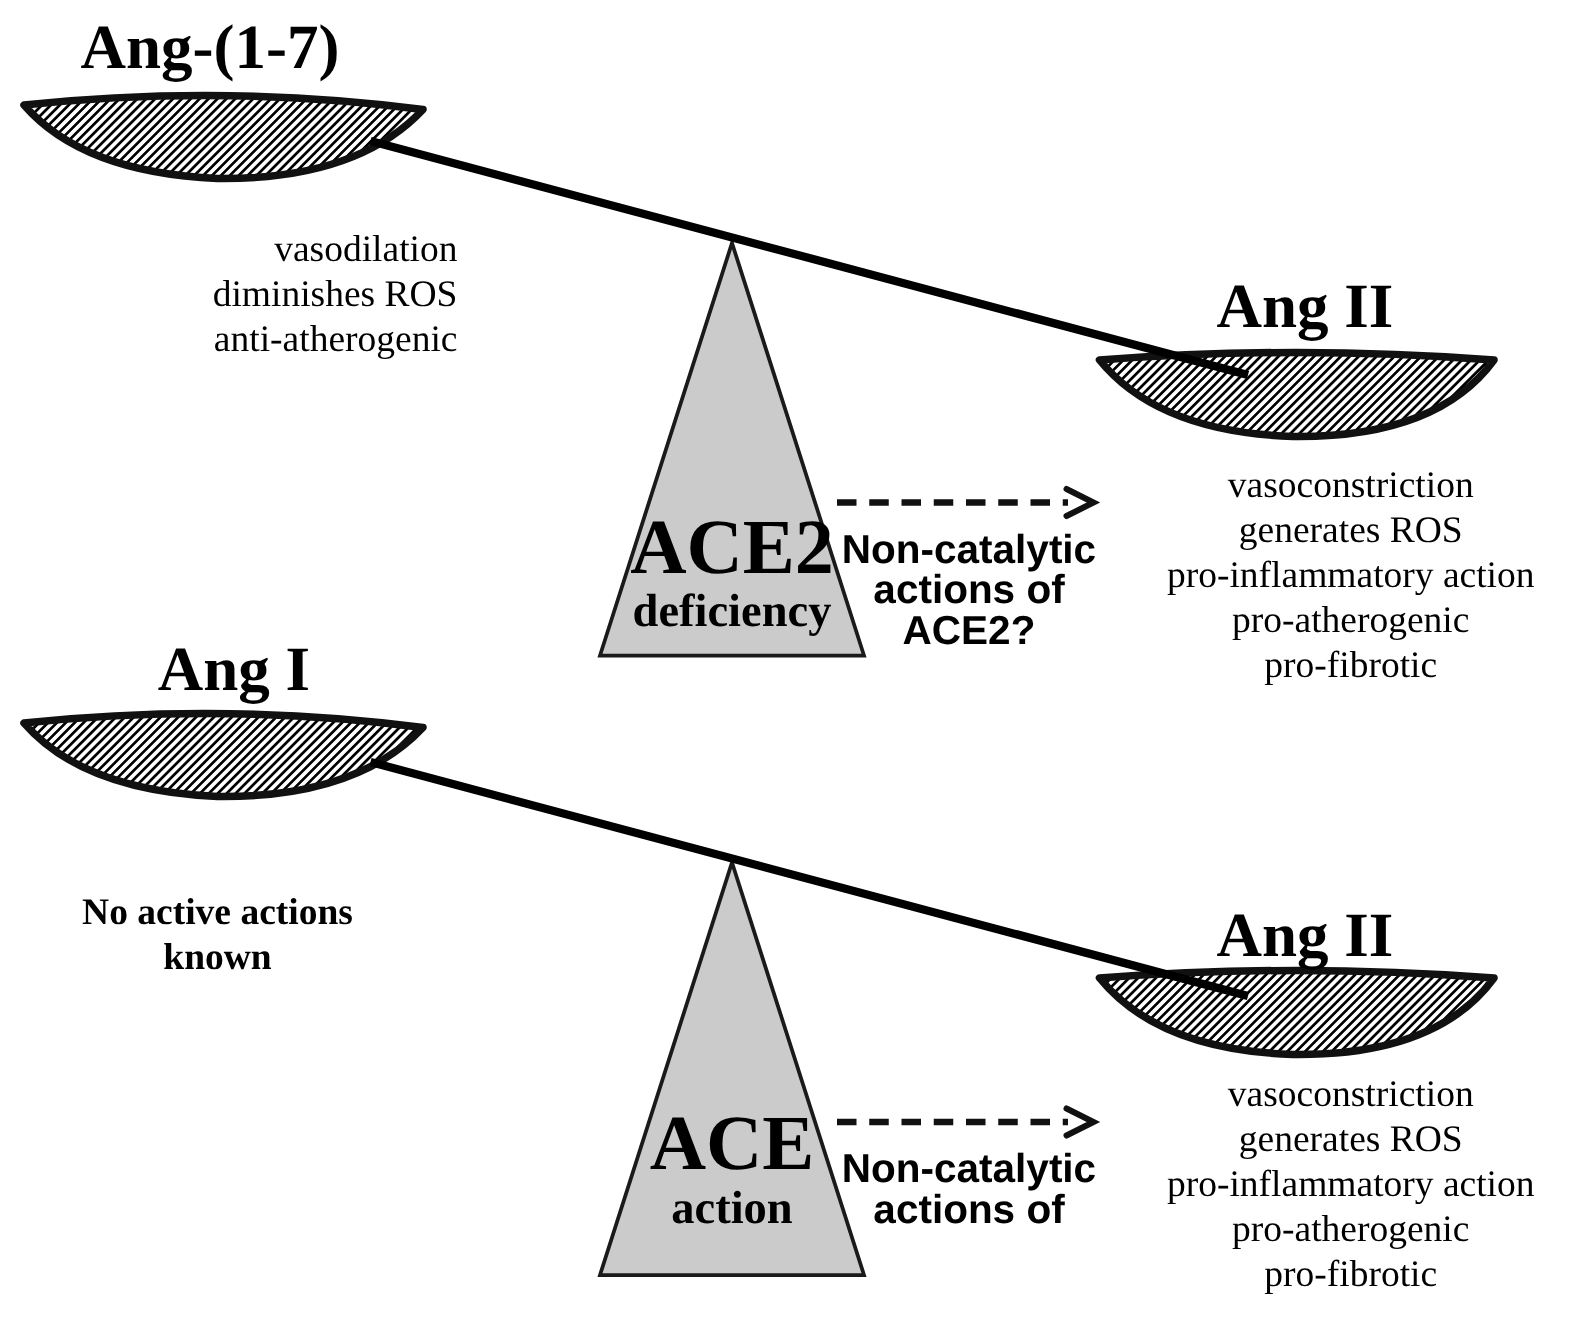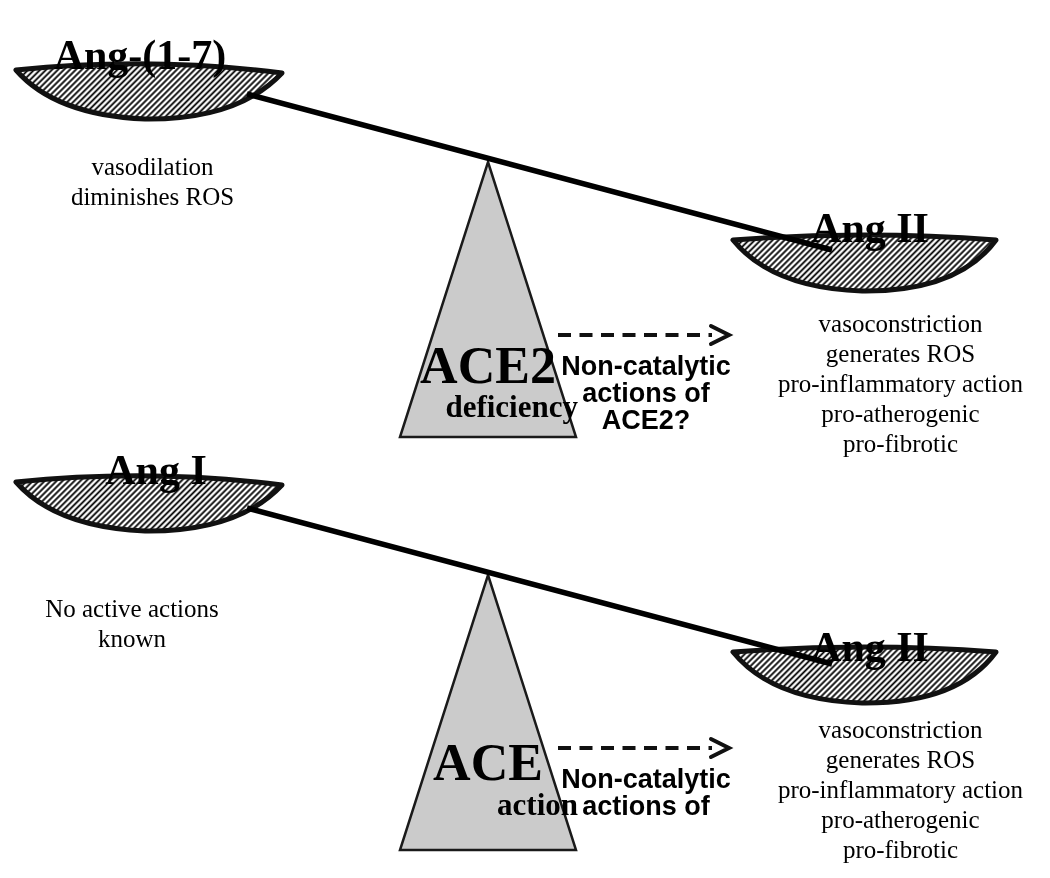--- a/index.html
+++ b/index.html
@@ -25,40 +25,38 @@
     position: absolute;
     text-align: center;
     color: #000000;
     white-space: nowrap;
   }
   .pan-title {
     font-family: "Liberation Serif", serif;
     font-weight: bold;
     font-size: 42px;
     line-height: 1.15;
-    margin-top: 23px;
   }
   .effects-list {
     font-family: "Liberation Serif", serif;
     font-size: 25px;
     line-height: 30px;
     font-weight: normal;
   }
   .fulcrum-enzyme {
     font-family: "Liberation Serif", serif;
     font-weight: bold;
     font-size: 52px;
     line-height: 1;
   }
   .fulcrum-state {
     font-family: "Liberation Serif", serif;
     font-weight: bold;
     font-size: 31px;
     line-height: 1;
-    text-align: right;
   }
   .arrow-caption {
     font-family: "Liberation Sans", sans-serif;
     font-weight: bold;
     font-size: 27px;
     line-height: 27px;
   }
 </style>
 </head>
 <body>
@@ -91,23 +89,24 @@
     <path d="M 733 652 Q 864 642 996 652 Q 958 704 862 703 Q 772 700 733 652 Z" fill="url(#hatch)" stroke="#111111" stroke-width="5" stroke-linejoin="round"></path>
 
     <line x1="247" y1="508" x2="832" y2="664" stroke="#000000" stroke-width="5.5"></line>
 
     <path d="M 558 748 H 712" fill="none" stroke="#111111" stroke-width="4.2" stroke-dasharray="13 8.5"></path>
     <path d="M 711 739 L 729 748 L 711 757" fill="none" stroke="#111111" stroke-width="4" stroke-linecap="round" stroke-linejoin="miter"></path>
   </svg>
 
   <div class="txt pan-title" style="left:15px; top:8px; width:250px;">Ang-(1-7)</div>
 
-  <div class="txt effects-list" style="left:0px; top:152px; width:305px;">
+  <div class="txt effects-list" style="left:0px; top:152px; width:305px;text-align:right;">
     <div>vasodilation</div>
     <div>diminishes ROS</div>
+    <div>anti-atherogenic</div>
   </div>
 
   <div class="txt fulcrum-enzyme" style="left:398px; top:340px; width:180px;">ACE2</div>
   <div class="txt fulcrum-state" style="left:398px; top:391px; width:180px;">deficiency</div>
 
   <div class="txt arrow-caption" style="left:556px; top:353px; width:180px;">
     <div>Non-catalytic</div>
     <div>actions of</div>
     <div>ACE2?</div>
   </div>
@@ -117,21 +116,21 @@
   <div class="txt effects-list" style="left:748px; top:309px; width:305px;">
     <div>vasoconstriction</div>
     <div>generates ROS</div>
     <div>pro-inflammatory action</div>
     <div>pro-atherogenic</div>
     <div>pro-fibrotic</div>
   </div>
 
   <div class="txt pan-title" style="left:56px; top:423px; width:200px;">Ang I</div>
 
-  <div class="txt effects-list" style="left:2px; top:594px; width:260px;">
+  <div class="txt effects-list" style="left:15px; top:594px; width:260px;font-weight:bold;">
     <div>No active actions</div>
     <div>known</div>
   </div>
 
   <div class="txt fulcrum-enzyme" style="left:398px; top:737px; width:180px;">ACE</div>
   <div class="txt fulcrum-state" style="left:398px; top:789px; width:180px;">action</div>
 
   <div class="txt arrow-caption" style="left:556px; top:766px; width:180px;">
     <div>Non-catalytic</div>
     <div>actions of</div>

